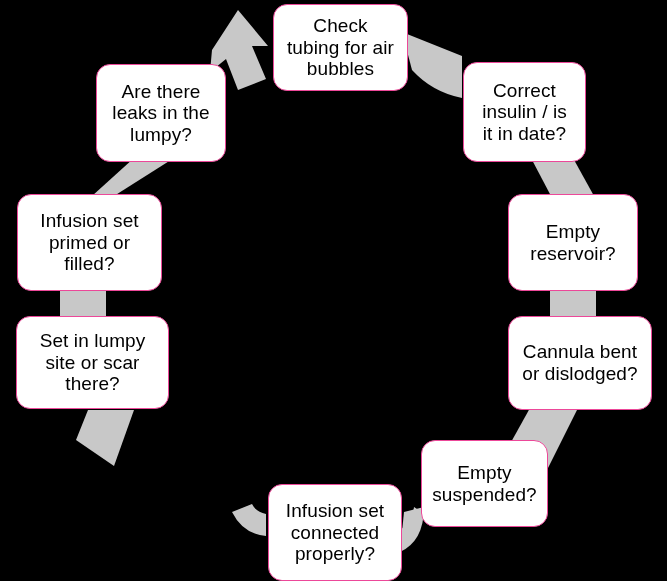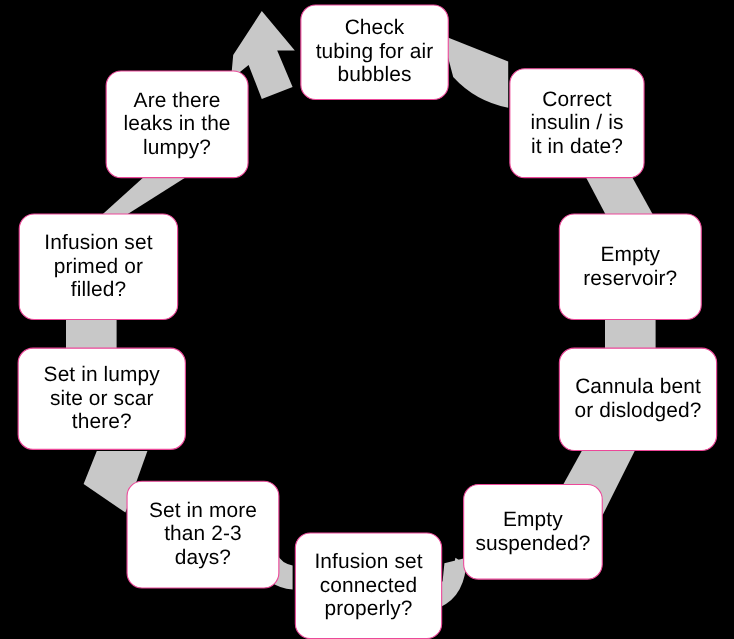--- a/index.html
+++ b/index.html
@@ -100,25 +100,20 @@
     <span class="node-label">Empty
 suspended?</span>
   </div>
 
   <div class="node" style="left:268px; top:484px; width:134px; height:97px;">
     <span class="node-label">Infusion set
 connected
 properly?</span>
   </div>
 
-  <div class="node" style="left:115px; top:437px; width:139px; height:98px;">
-    <span class="node-label">Set in more
-than 2-3
-days?</span>
-  </div>
 
   <div class="node" style="left:16px; top:316px; width:153px; height:93px;">
     <span class="node-label">Set in lumpy
 site or scar
 there?</span>
   </div>
 
   <div class="node" style="left:17px; top:194px; width:145px; height:97px;">
     <span class="node-label">Infusion set
 primed or

